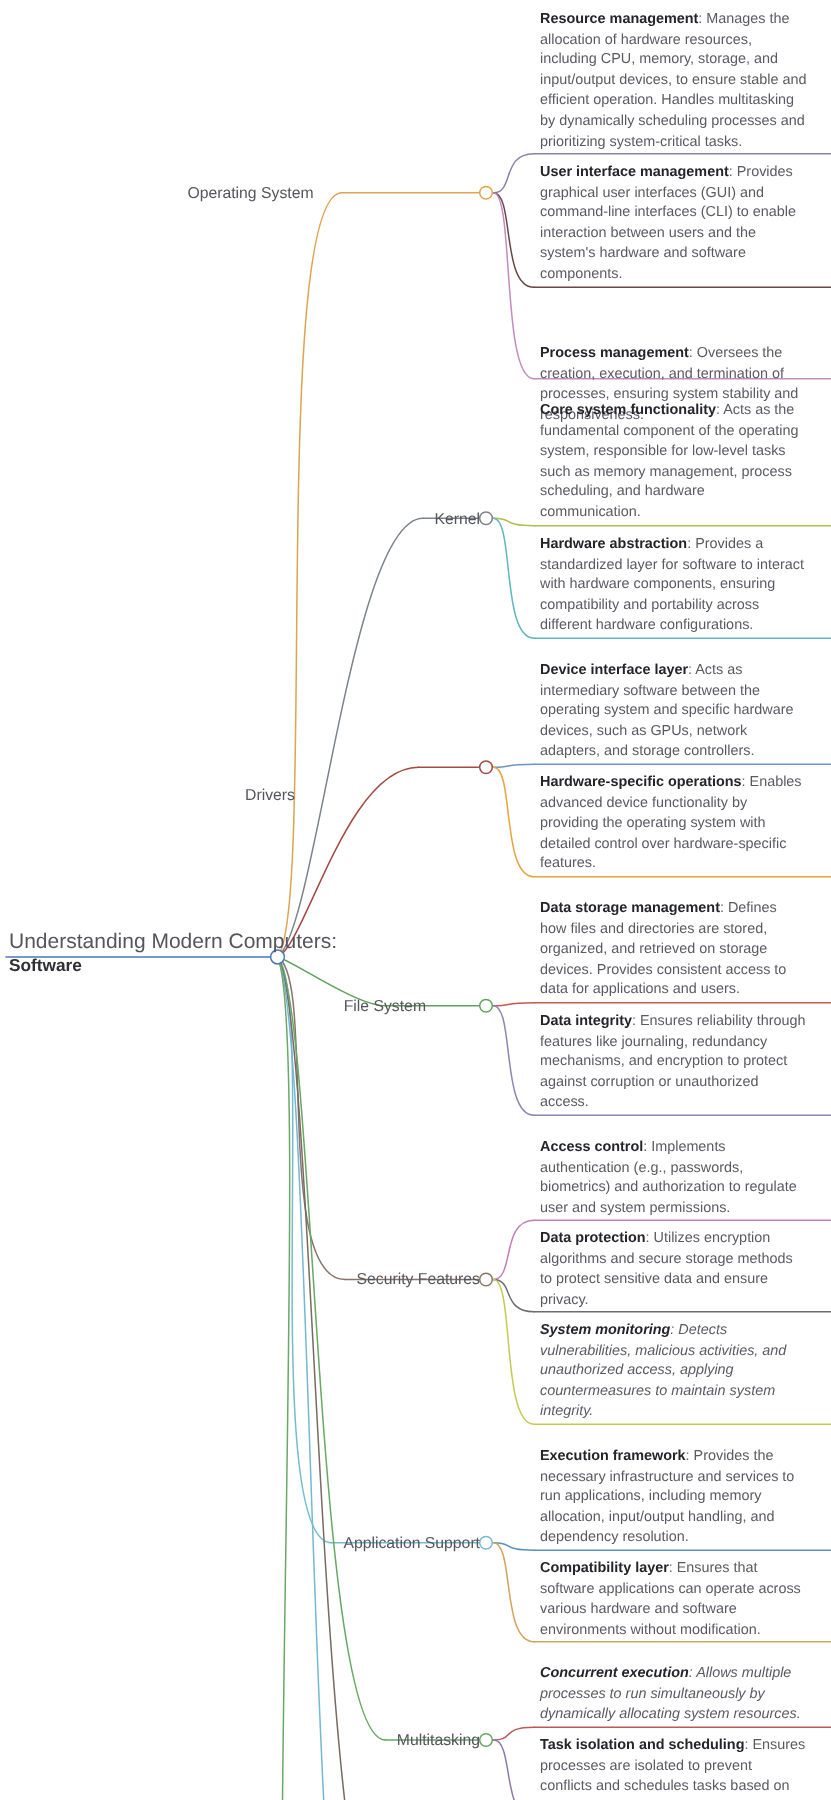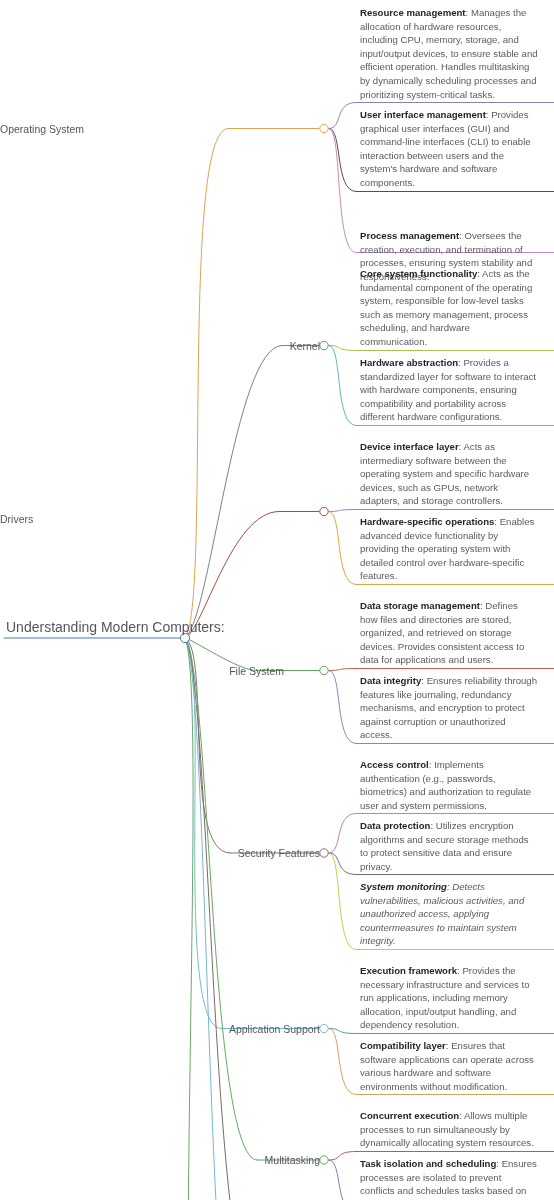--- a/index.html
+++ b/index.html
@@ -111,42 +111,43 @@
       <circle cx="324" cy="1463.5" r="4.2" fill="#ffffff" stroke="#74b8d4" stroke-width="1"></circle>
       <path d="M 185 638 C 211 693.56, 162 1564, 210 1564" stroke="#6aa866" stroke-width="1"></path>
       <path d="M 210 1564 L 319 1564" stroke="#6aa866" stroke-width="1"></path>
       <circle cx="324" cy="1564" r="4.2" fill="#ffffff" stroke="#6aa866" stroke-width="1"></circle>
       <path d="M 4 638 L 180 638" stroke="#4a7ab5" stroke-width="1"></path>
       <circle cx="185" cy="638" r="4.6" fill="#ffffff" stroke="#4a7ab5" stroke-width="1"></circle>
     </svg>
 
   <div class="root" id="root-node" style="left:6px; top:618px;">
     <div class="r1">Understanding Modern Computers:</div>
+    <div class="r2">Software</div>
   </div>
 
   <div id="labels">
-      <div class="branch-label" style="top: 128.5px; left: 0px; width: 334px; text-align: left;">Operating System</div>
+      <div class="branch-label" style="top: 128.5px; left: 0px; width: 334px; text-align: center;">Operating System</div>
       <div class="branch-label" style="top: 345.5px; left: 0px; width: 320px; text-align: right;">Kernel</div>
-      <div class="branch-label" style="top: 519px; left: 0px; width: 360px; text-align: left;">Drivers</div>
+      <div class="branch-label" style="top: 530px; left: 0px; width: 360px; text-align: center;">Drivers</div>
       <div class="branch-label" style="top: 670.5px; left: 0px; width: 284px; text-align: right;">File System</div>
       <div class="branch-label" style="top: 853px; left: 0px; width: 320px; text-align: right;">Security Features</div>
       <div class="branch-label" style="top: 1028.5px; left: 0px; width: 320px; text-align: right;">Application Support</div>
       <div class="branch-label" style="top: 1160px; left: 0px; width: 320px; text-align: right;">Multitasking</div>
     </div>
   <div id="leaves">
       <div class="leaf" style="left: 360px; top: 6px;"><b>Resource management</b>: Manages the allocation of hardware resources, including CPU, memory, storage, and input/output devices, to ensure stable and efficient operation. Handles multitasking by dynamically scheduling processes and prioritizing system-critical tasks.</div>
       <div class="leaf" style="left: 360px; top: 108px;"><b>User interface management</b>: Provides graphical user interfaces (GUI) and command-line interfaces (CLI) to enable interaction between users and the system's hardware and software components.</div>
       <div class="leaf" style="left: 360px; top: 197px; margin-top: 32px;"><b>Process management</b>: Oversees the creation, execution, and termination of processes, ensuring system stability and responsiveness.</div>
       <div class="leaf" style="left: 360px; top: 267px;"><b>Core system functionality</b>: Acts as the fundamental component of the operating system, responsible for low-level tasks such as memory management, process scheduling, and hardware communication.</div>
       <div class="leaf" style="left: 360px; top: 356px;"><b>Hardware abstraction</b>: Provides a standardized layer for software to interact with hardware components, ensuring compatibility and portability across different hardware configurations.</div>
       <div class="leaf" style="left: 360px; top: 440px;"><b>Device interface layer</b>: Acts as intermediary software between the operating system and specific hardware devices, such as GPUs, network adapters, and storage controllers.</div>
       <div class="leaf" style="left: 360px; top: 515px;"><b>Hardware-specific operations</b>: Enables advanced device functionality by providing the operating system with detailed control over hardware-specific features.</div>
       <div class="leaf" style="left: 360px; top: 599px;"><b>Data storage management</b>: Defines how files and directories are stored, organized, and retrieved on storage devices. Provides consistent access to data for applications and users.</div>
       <div class="leaf" style="left: 360px; top: 674px;"><b>Data integrity</b>: Ensures reliability through features like journaling, redundancy mechanisms, and encryption to protect against corruption or unauthorized access.</div>
       <div class="leaf" style="left: 360px; top: 758px;"><b>Access control</b>: Implements authentication (e.g., passwords, biometrics) and authorization to regulate user and system permissions.</div>
       <div class="leaf" style="left: 360px; top: 819px;"><b>Data protection</b>: Utilizes encryption algorithms and secure storage methods to protect sensitive data and ensure privacy.</div>
       <div class="leaf" style="left: 360px; top: 880px; font-style: italic;"><b>System monitoring</b>: Detects vulnerabilities, malicious activities, and unauthorized access, applying countermeasures to maintain system integrity.</div>
       <div class="leaf" style="left: 360px; top: 964px;"><b>Execution framework</b>: Provides the necessary infrastructure and services to run applications, including memory allocation, input/output handling, and dependency resolution.</div>
       <div class="leaf" style="left: 360px; top: 1039px;"><b>Compatibility layer</b>: Ensures that software applications can operate across various hardware and software environments without modification.</div>
-      <div class="leaf" style="left: 360px; top: 1109px;"><b>Concurrent execution</b>: Allows multiple processes to run simultaneously by dynamically allocating system resources.</div>
+      <div class="leaf" style="left: 360px; top: 1109px; font-style: italic;"><b>Concurrent execution</b>: Allows multiple processes to run simultaneously by dynamically allocating system resources.</div>
       <div class="leaf" style="left: 360px; top: 1157px;"><b>Task isolation and scheduling</b>: Ensures processes are isolated to prevent conflicts and schedules tasks based on priority and system requirements.</div>
     </div>
 </div>
 
 </body></html>

